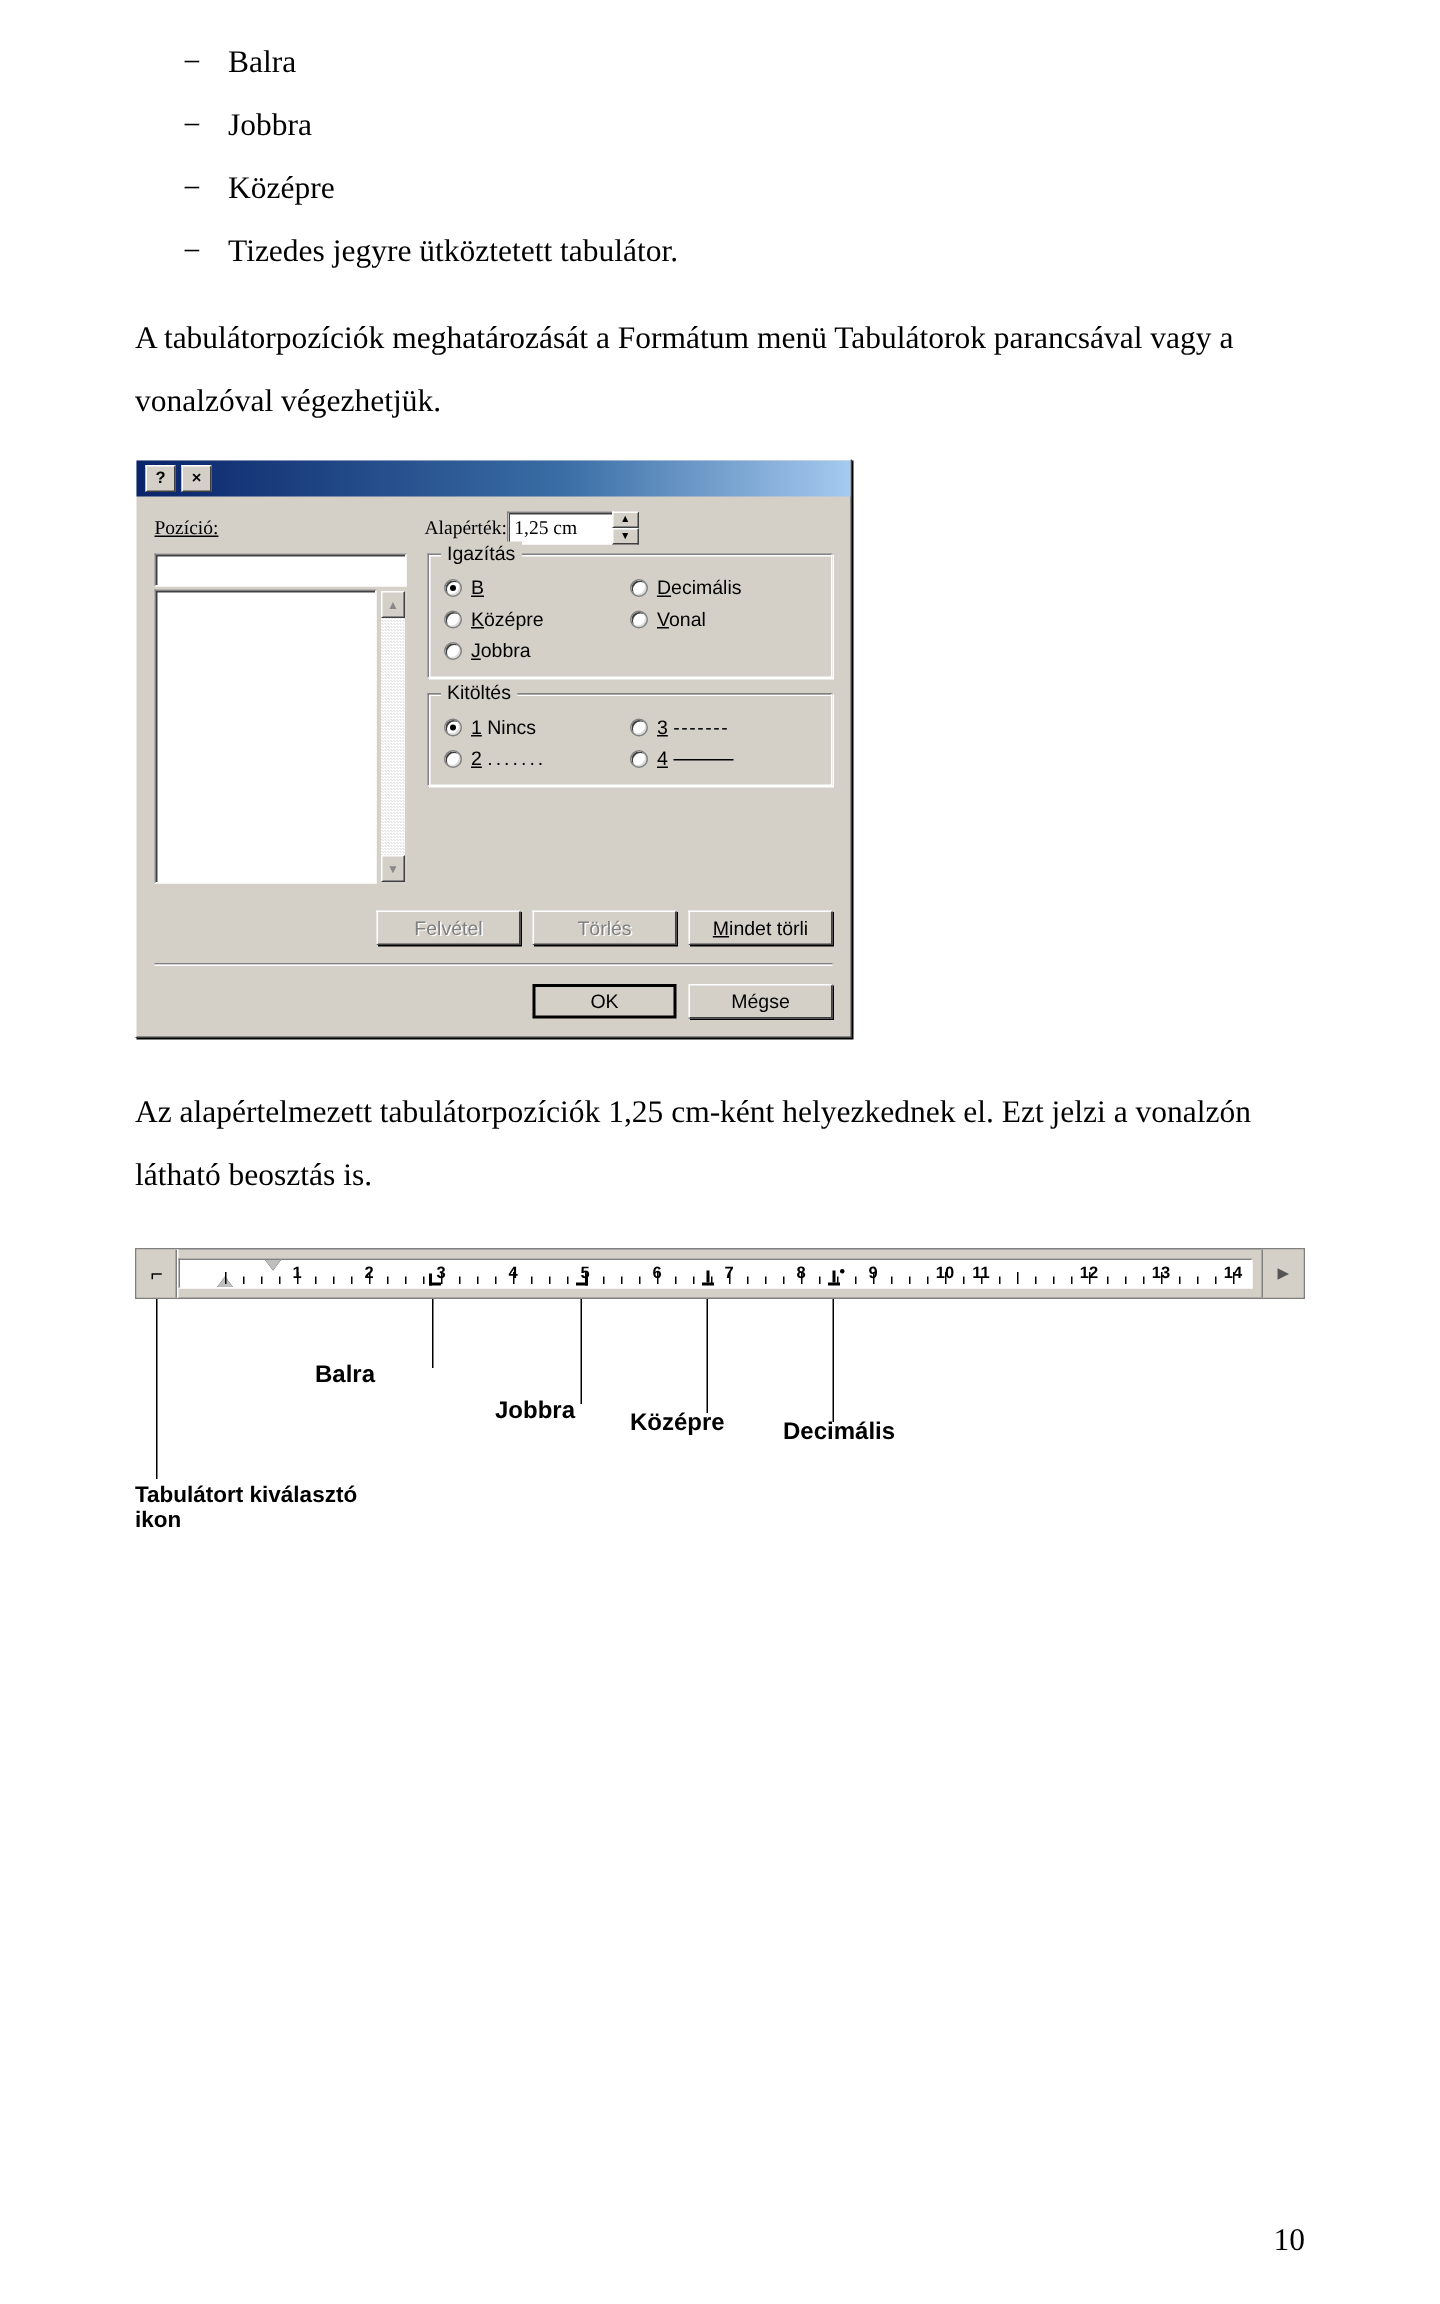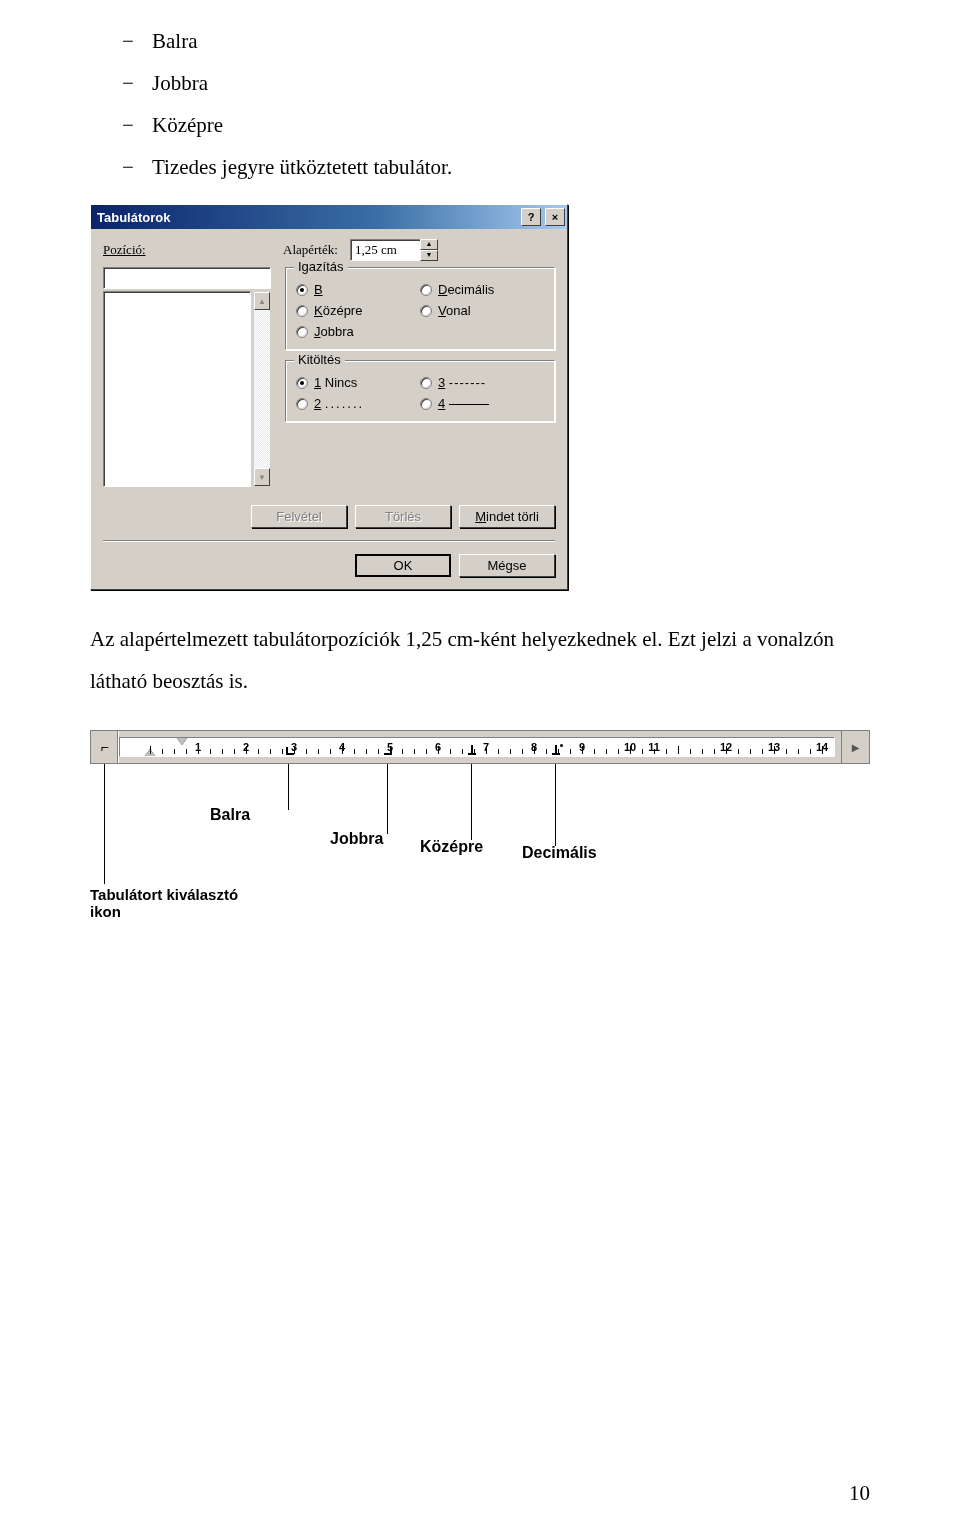--- a/index.html
+++ b/index.html
@@ -278,34 +278,34 @@
     <div class="item">
         <span class="dash">−</span>
         <span>Középre</span>
       </div>
     <div class="item">
         <span class="dash">−</span>
         <span>Tizedes jegyre ütköztetett tabulátor.</span>
       </div>
   </div>
 
+  <p class="para">A tabulátorpozíciók meghatározását a Formátum menü Tabulátorok parancsával vagy a vonalzóval végezhetjük.</p>
 
   <div class="dialog">
     <div class="titlebar">
-      <span class="title">Tabulátorok</span>
       <div class="titlebtn">?</div>
       <div class="titlebtn">×</div>
     </div>
     <div class="dlgbody">
 
       <div class="toprow">
         <div style="width:168px;">
           <div class="lbl"><span class="underline">Pozíció:</span></div>
         </div>
-        <div style="flex:1; display:flex; align-items:center; gap:12px; justify-content:flex-start;">
+        <div style="flex:1; display:flex; align-items:center; justify-content:flex-start;">
           <span class="lbl"><span>Alapérték:</span></span>
           <div class="spinner">
             <input class="textinput" style="width: 70px;" value="1,25 cm">
             <div class="spinbtns">
               <div class="spinbtn">▲</div>
               <div class="spinbtn">▼</div>
             </div>
           </div>
         </div>
       </div>

